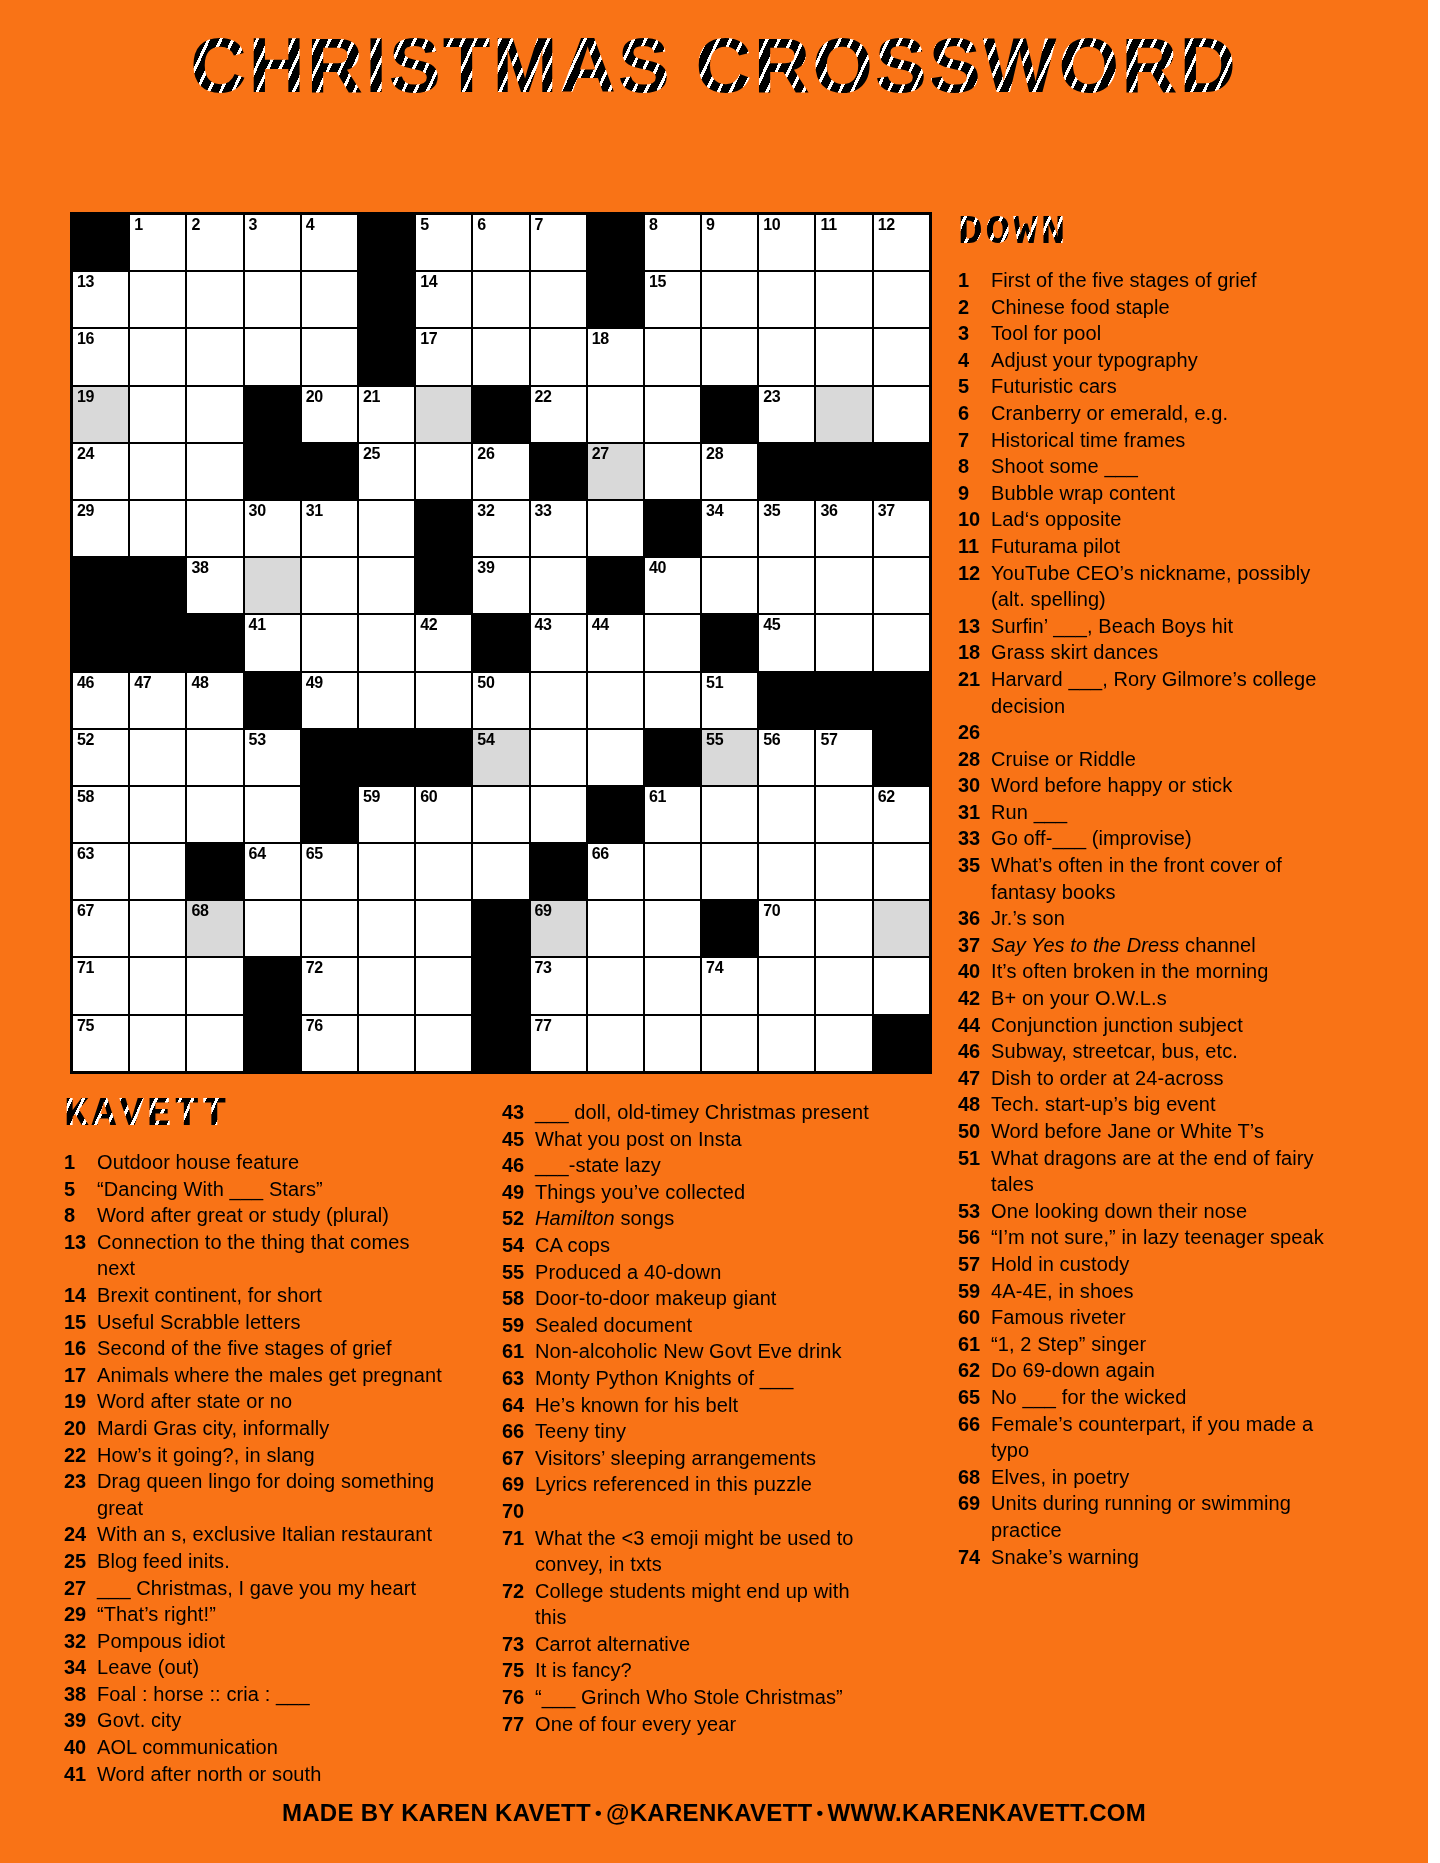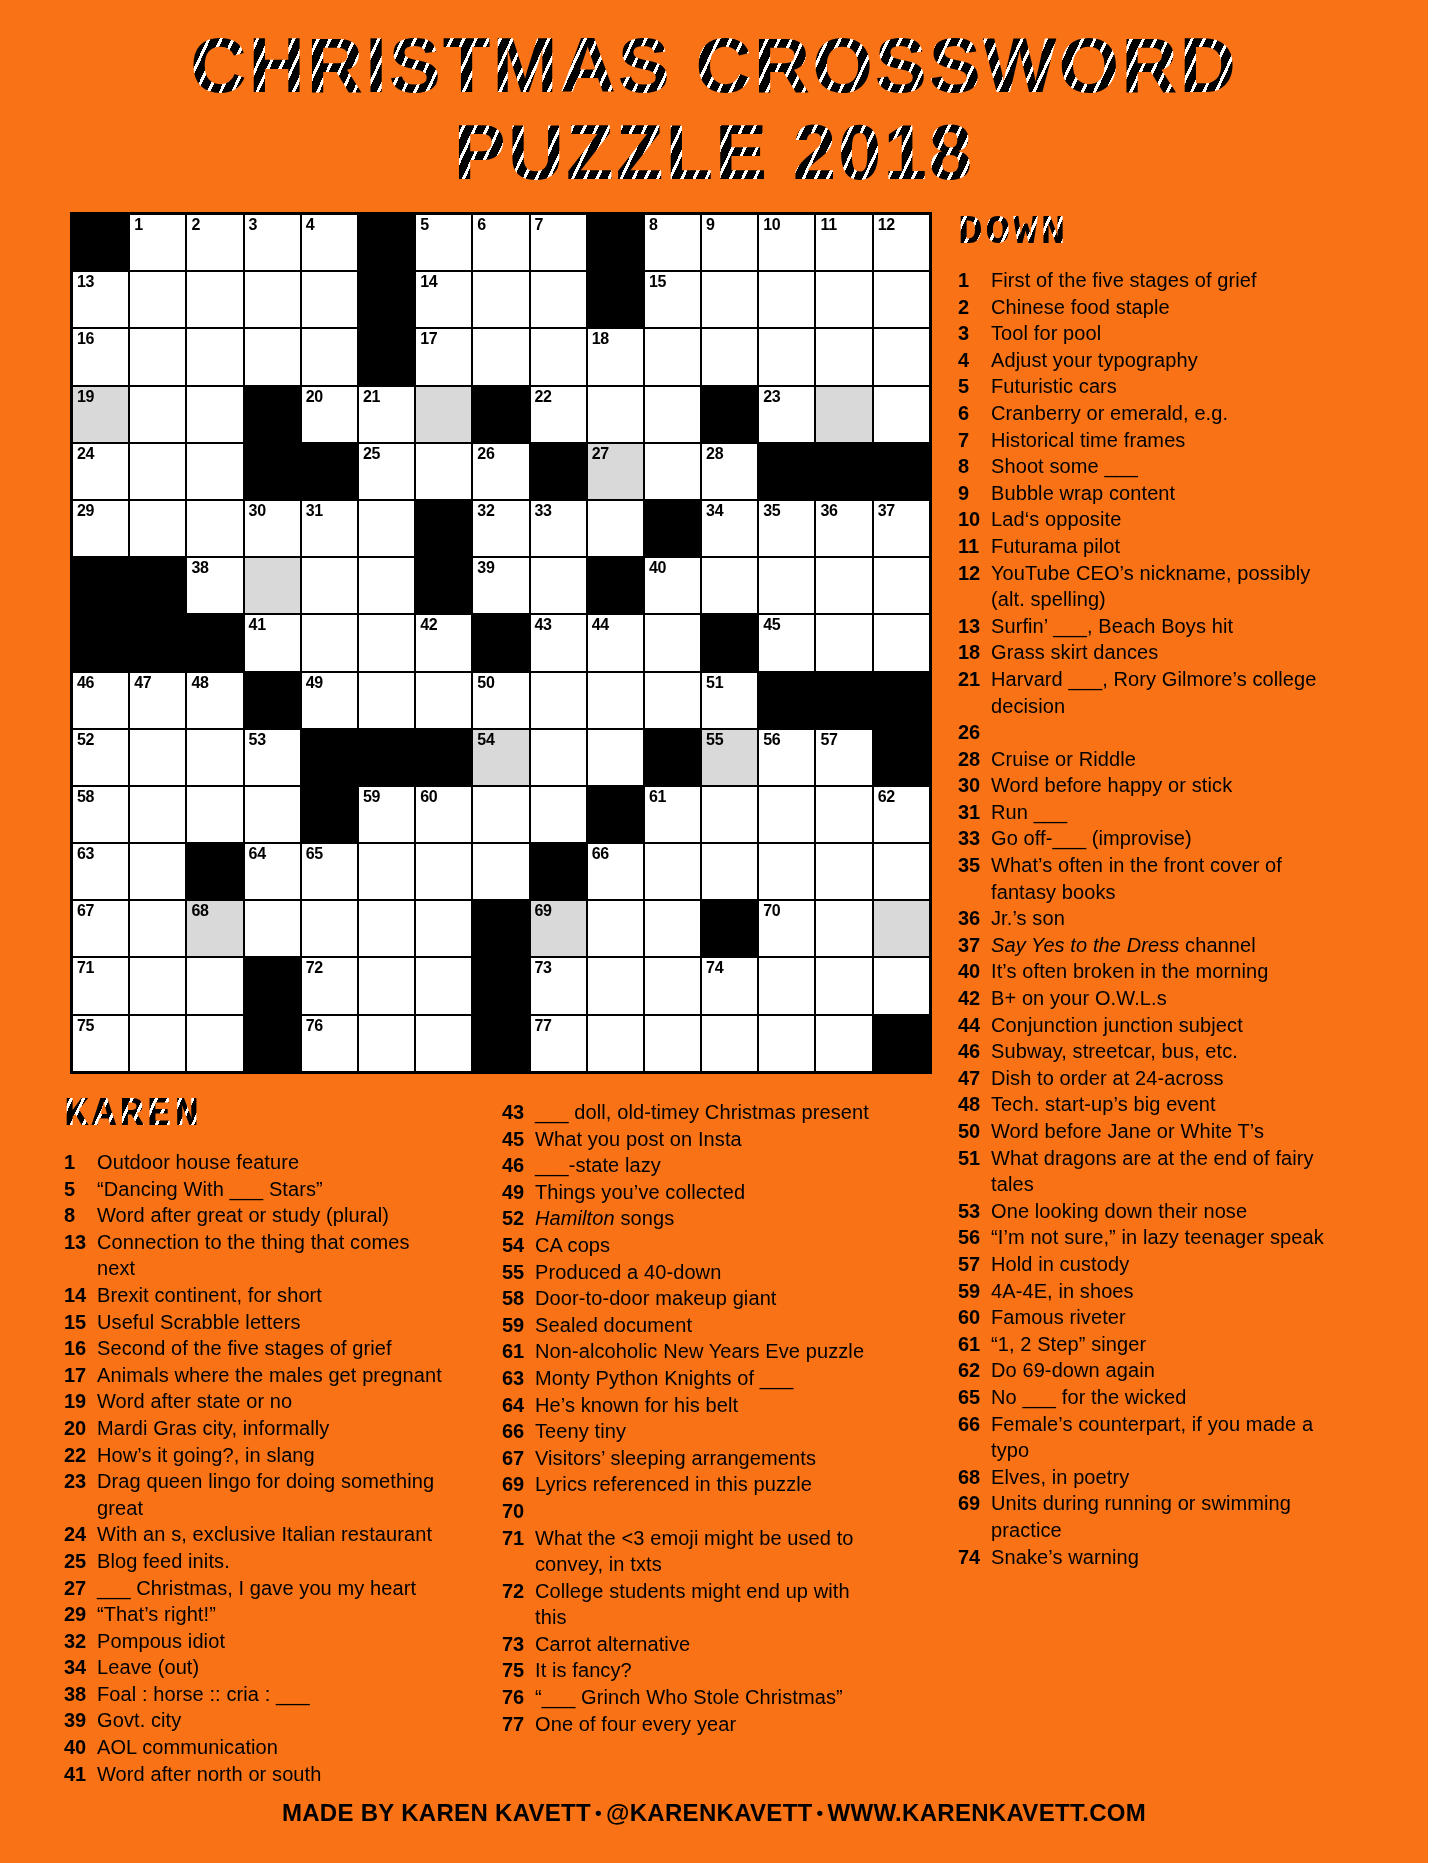--- a/index.html
+++ b/index.html
@@ -95,21 +95,20 @@
   }
   .footer .dot{ font-size:19px; }
 </style>
 </head>
 <body>
 
 <div class="page">
 
   <div class="title">
     <div class="stripey">CHRISTMAS CROSSWORD</div>
-    <div class="stripey">PUZZLE 2018</div>
   </div>
 
   <div class="grid" id="grid">
       <div class="cell black"></div>
       <div class="cell">
         <span class="num">1</span>
       </div>
       <div class="cell">
         <span class="num">2</span>
       </div>
@@ -664,21 +663,21 @@
 practice</span>
         </div>
         <div class="clue">
           <span class="cnum">74</span>
           <span class="ctext">Snake’s warning</span>
         </div>
       </div>
   </section>
 
   <section class="across-col">
-    <h2 class="sec stripey">KAREN</h2>
+    <h2 class="sec stripey">KAVETT</h2>
     <div id="across-list-1">
         <div class="clue">
           <span class="cnum">1</span>
           <span class="ctext">Outdoor house feature</span>
         </div>
         <div class="clue">
           <span class="cnum">5</span>
           <span class="ctext">“Dancing With ___ Stars”</span>
         </div>
         <div class="clue">
@@ -799,21 +798,21 @@
         <div class="clue">
           <span class="cnum">58</span>
           <span class="ctext">Door-to-door makeup giant</span>
         </div>
         <div class="clue">
           <span class="cnum">59</span>
           <span class="ctext">Sealed document</span>
         </div>
         <div class="clue">
           <span class="cnum">61</span>
-          <span class="ctext">Non-alcoholic New Years Eve puzzle</span>
+          <span class="ctext">Non-alcoholic New Govt Eve drink</span>
         </div>
         <div class="clue">
           <span class="cnum">63</span>
           <span class="ctext">Monty Python Knights of ___</span>
         </div>
         <div class="clue">
           <span class="cnum">64</span>
           <span class="ctext">He’s known for his belt</span>
         </div>
         <div class="clue">

